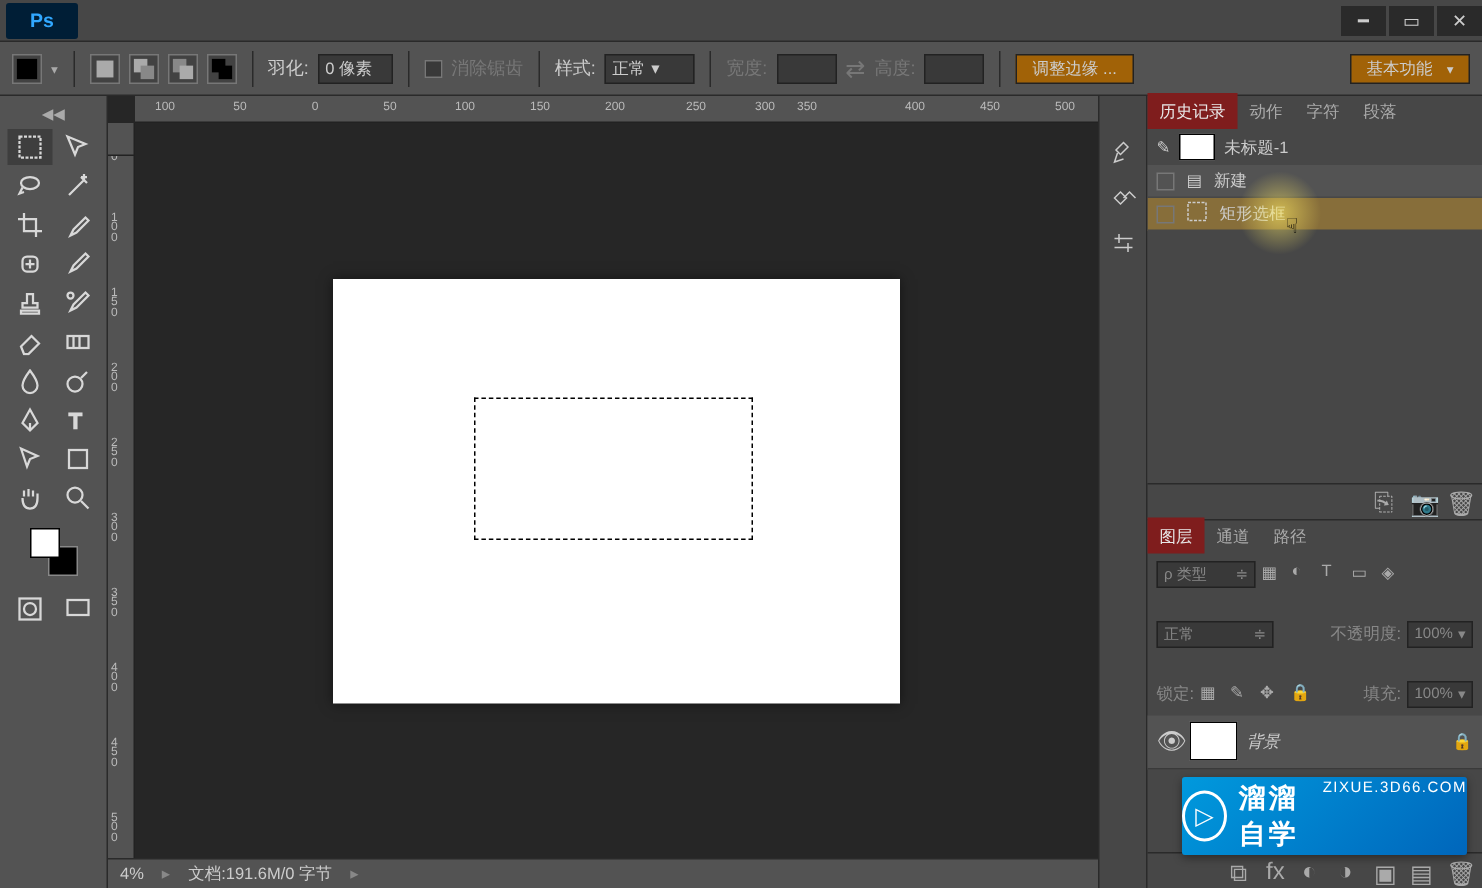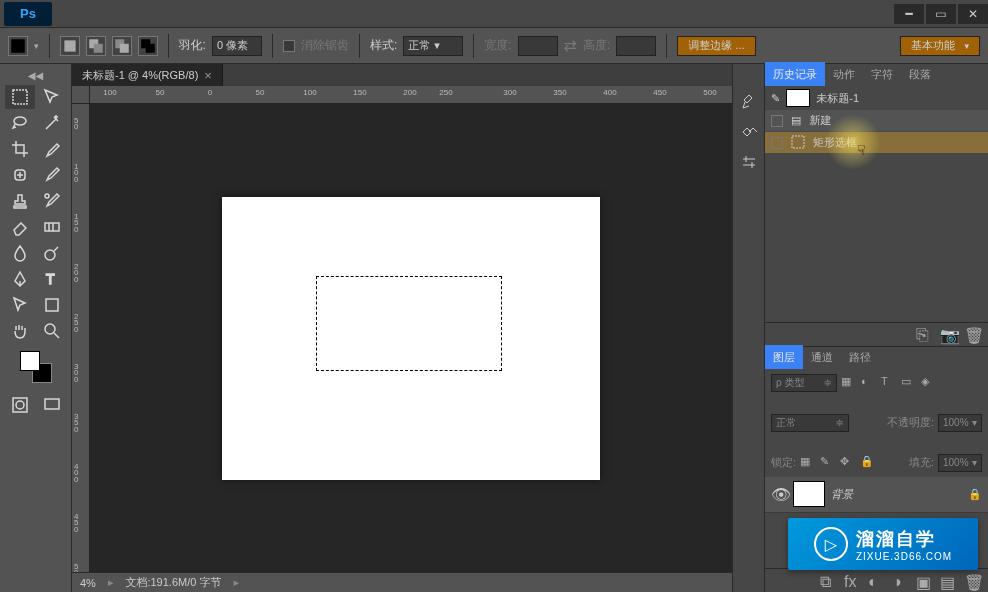--- a/index.html
+++ b/index.html
@@ -47,21 +47,21 @@
 .canvas { width: 378px; height: 283px; background: #fff; box-shadow: 0 0 8px rgba(0,0,0,0.5); position: relative; }
 .selection { position: absolute; border: 1px dashed #000; left: 94px; top: 79px; width: 186px; height: 95px; background-image: linear-gradient(45deg, #fff 25%, transparent 25%, transparent 75%, #fff 75%), linear-gradient(45deg, #fff 25%, transparent 25%, transparent 75%, #fff 75%); }
 .statusbar { height: 20px; background: #535353; display: flex; align-items: center; color: #ccc; font-size: 11px; padding: 0 8px; gap: 12px; border-top: 1px solid #2a2a2a; }
 
 .dock-strip { width: 32px; background: #474747; border-left: 1px solid #2a2a2a; display: flex; flex-direction: column; align-items: center; padding-top: 26px; gap: 6px; }
 .dock-icon { width: 24px; height: 24px; display: flex; align-items: center; justify-content: center; color: #ccc; cursor: pointer; }
 
 .panels { width: 224px; background: #474747; border-left: 1px solid #2a2a2a; display: flex; flex-direction: column; }
 .panel-header { height: 22px; display: flex; align-items: flex-end; }
 .panel-tab { color: #aaa; font-size: 11px; padding: 4px 8px; cursor: pointer; border-top: 1px solid transparent; }
-.panel-tab.active { color: #e8e8e8; background: #3b82f6; }
+.panel-tab.active { color: #e8e8e8; background: #7f1d1d; }
 .panel-body { flex: 1; background: #474747; overflow: hidden; }
 
 .history-doc { height: 24px; display: flex; align-items: center; gap: 6px; padding: 0 6px; color: #ccc; font-size: 11px; }
 .history-thumb { width: 24px; height: 18px; background: #fff; border: 1px solid #000; }
 .history-list { }
 .history-item { height: 22px; background: #535353; display: flex; align-items: center; gap: 8px; padding: 0 6px; color: #ccc; font-size: 11px; border-bottom: 1px solid #474747; cursor: pointer; }
 .history-item.selected { background: #876e3a; }
 .history-highlight { position: relative; }
 .history-highlight::after { content: ''; position: absolute; top: -18px; left: 60px; width: 56px; height: 56px; background: radial-gradient(circle, rgba(255,235,100,0.6) 0%, rgba(255,235,100,0) 70%); pointer-events: none; z-index: 10; }
 .cursor-hand { position: absolute; top: 10px; left: 92px; z-index: 11; font-size: 14px; color: #000; }
@@ -73,21 +73,21 @@
 .layers-opts { padding: 4px 6px; display: flex; flex-direction: column; gap: 20px; font-size: 11px; color: #888; }
 .layers-row { display: flex; align-items: center; gap: 4px; height: 20px; }
 .layer-item { height: 36px; display: flex; align-items: center; gap: 6px; padding: 0 6px; background: #535353; border-bottom: 1px solid #3a3a3a; }
 .layer-eye { width: 16px; color: #ccc; }
 .layer-thumb { width: 32px; height: 26px; background: #fff; border: 1px solid #000; }
 .layer-name { color: #ccc; font-size: 11px; font-style: italic; flex: 1; }
 .layer-lock { color: #aaa; font-size: 11px; }
 
 .watermark { position: absolute; right: 10px; bottom: 22px; width: 190px; height: 52px; background: linear-gradient(135deg, #0099dd, #0066bb); color: #fff; display: flex; align-items: center; justify-content: center; gap: 8px; border-radius: 2px; box-shadow: 0 2px 6px rgba(0,0,0,0.4); z-index: 100; }
 .wm-icon { width: 34px; height: 34px; border: 2px solid #fff; border-radius: 50%; display: flex; align-items: center; justify-content: center; font-size: 16px; }
-.wm-text { display: flex; flex-direction: column; }
+.wm-text { display: flex; }
 .wm-title { font-size: 18px; font-weight: bold; letter-spacing: 2px; }
 .wm-url { font-size: 10px; letter-spacing: 1px; }
 
 .mini-dd { width: 66px; height: 18px; background: #393939; border: 1px solid #222; display: inline-flex; align-items: center; padding: 0 4px; color: #888; font-size: 10px; justify-content: space-between;}
 </style>
 </head>
 <body>
 
 <div class="menubar">
   <div class="ps-logo">Ps</div>
@@ -300,38 +300,32 @@
         </div>
         <div class="tool-btn">
           <svg viewBox="0 0 18 18">
             <rect x="2" y="3" width="14" height="10"></rect>
           </svg>
         </div>
       </div>
   </div>
 
   <div class="canvas-area">
-    <div class="tab-bar">
-      <div class="doc-tab">
-        <span>未标题-1 @ 4%(RGB/8)</span>
-        <span class="tab-close">×</span>
-      </div>
-    </div>
     <div class="ruler-corner"></div>
     <div class="ruler-h" id="ruler-h">
         <div class="ruler-tick" style="left: 20px;">100</div>
         <div class="ruler-tick" style="left: 70px;">50</div>
         <div class="ruler-tick" style="left: 120px;">0</div>
         <div class="ruler-tick" style="left: 170px;">50</div>
         <div class="ruler-tick" style="left: 220px;">100</div>
         <div class="ruler-tick" style="left: 270px;">150</div>
         <div class="ruler-tick" style="left: 320px;">200</div>
-        <div class="ruler-tick" style="left: 356px;">250</div>
+        <div class="ruler-tick" style="left: 374px;">250</div>
         <div class="ruler-tick" style="left: 420px;">300</div>
-        <div class="ruler-tick" style="left: 470px;">350</div>
+        <div class="ruler-tick" style="left: 448px;">350</div>
         <div class="ruler-tick" style="left: 520px;">400</div>
         <div class="ruler-tick" style="left: 570px;">450</div>
         <div class="ruler-tick" style="left: 620px;">500</div>
       </div>
     <div class="canvas-wrap">
       <div class="ruler-v" id="ruler-v">
           <div class="ruler-tick" style="top: 20px;">5<br>0</div>
           <div class="ruler-tick" style="top: 70px;">1<br>0<br>0</div>
           <div class="ruler-tick" style="top: 120px;">1<br>5<br>0</div>
           <div class="ruler-tick" style="top: 170px;">2<br>0<br>0</div>

